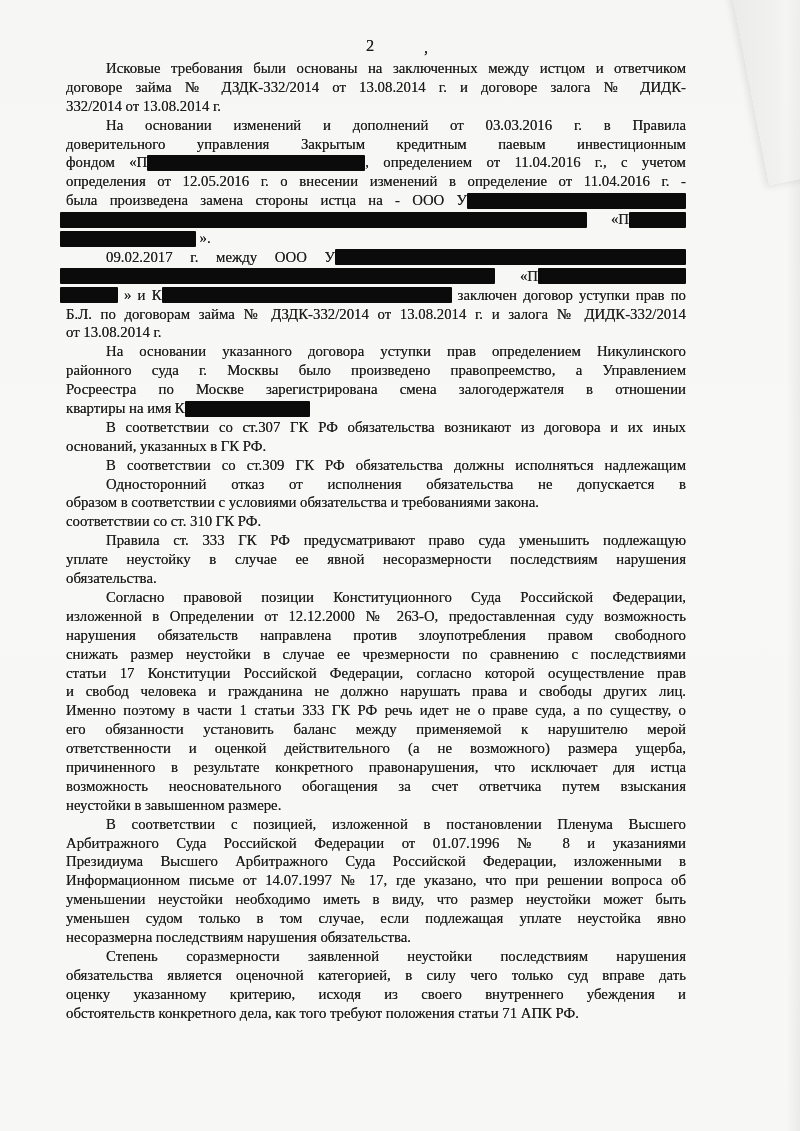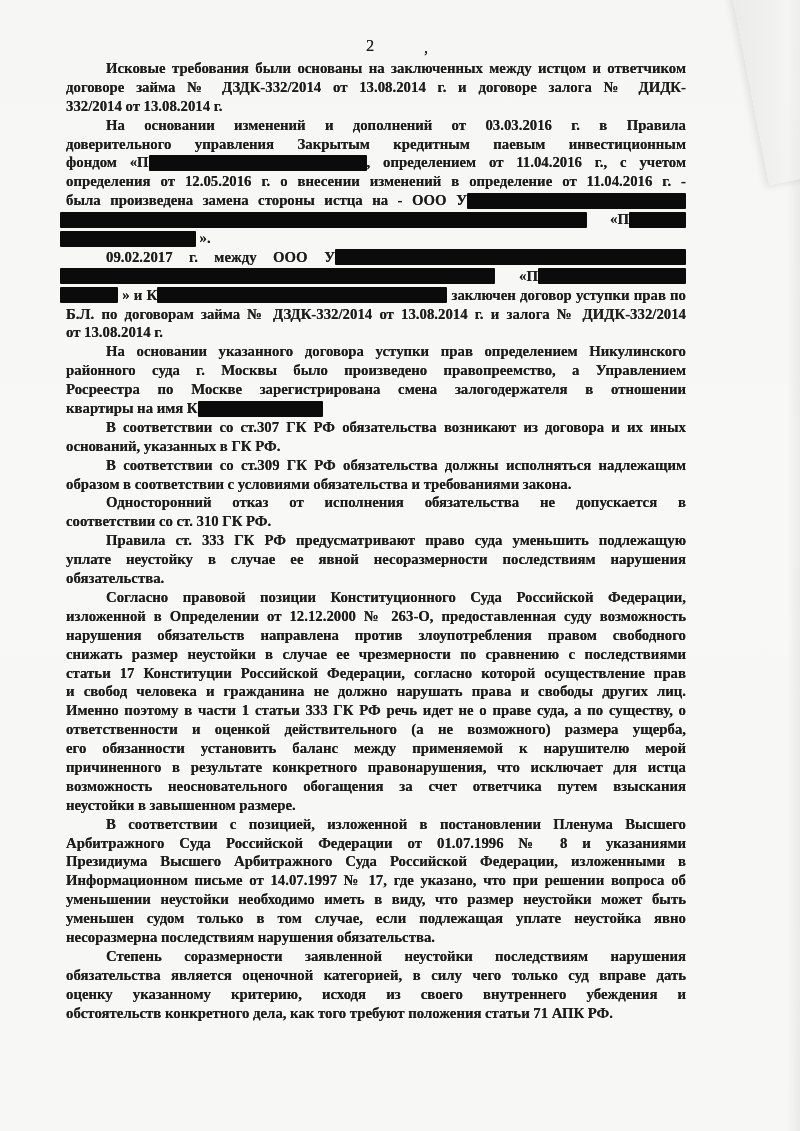--- a/index.html
+++ b/index.html
@@ -35,21 +35,21 @@
   }
   .content{position:absolute;left:66px;top:59px;width:620px;}
   .line{
     font-size:14.8px;
     line-height:18.9px;height:18.9px;
     text-align:justify;
     -moz-text-align-last:justify;
     text-align-last:justify;
     word-spacing:-0.1px;
   }
-  .line .t{text-shadow:0 0 .55px rgba(38,38,38,.85);font-weight:bold;}
+  .line .t{text-shadow:0 0 .55px rgba(38,38,38,.85);}
   .line.left{text-align:center;text-align-last:left;}
   .line.ind{text-indent:40px;}
   .line.bleed{margin-left:-6px;width:626px;}
   .redact{
     display:inline-block;
     background:var(--redact,#0b0b0b);
     height:16px;
     vertical-align:-3.5px;
     border-radius:1px;
   }
@@ -78,35 +78,35 @@
       <div class="line bleed"><span class="redact" style="width: 58px;"></span><span class="t"> » и К</span><span class="redact" style="width: 290px;"></span><span class="t"> заключен договор уступки прав по</span></div>
       <div class="line"><span class="t">Б.Л. по договорам займа № ДЗДК-332/2014 от 13.08.2014 г. и залога № ДИДК-332/2014</span></div>
       <div class="line left"><span class="t">от 13.08.2014 г.</span></div>
       <div class="line ind"><span class="t">На основании указанного договора уступки прав определением Никулинского</span></div>
       <div class="line"><span class="t">районного суда г. Москвы было произведено правопреемство, а Управлением</span></div>
       <div class="line"><span class="t">Росреестра по Москве зарегистрирована смена залогодержателя в отношении</span></div>
       <div class="line left"><span class="t">квартиры на имя К</span><span class="redact" style="width: 125px;"></span></div>
       <div class="line ind"><span class="t">В соответствии со ст.307 ГК РФ обязательства возникают из договора и их иных</span></div>
       <div class="line left"><span class="t">оснований, указанных в ГК РФ.</span></div>
       <div class="line ind"><span class="t">В соответствии со ст.309 ГК РФ обязательства должны исполняться надлежащим</span></div>
+      <div class="line ind"><span class="t">Односторонний отказ от исполнения обязательства не допускается в</span></div>
       <div class="line left"><span class="t">образом в соответствии с условиями обязательства и требованиями закона.</span></div>
-      <div class="line ind"><span class="t">Односторонний отказ от исполнения обязательства не допускается в</span></div>
       <div class="line left"><span class="t">соответствии со ст. 310 ГК РФ.</span></div>
       <div class="line ind"><span class="t">Правила ст. 333 ГК РФ предусматривают право суда уменьшить подлежащую</span></div>
       <div class="line"><span class="t">уплате неустойку в случае ее явной несоразмерности последствиям нарушения</span></div>
       <div class="line left"><span class="t">обязательства.</span></div>
       <div class="line ind"><span class="t">Согласно правовой позиции Конституционного Суда Российской Федерации,</span></div>
       <div class="line"><span class="t">изложенной в Определении от 12.12.2000 № 263-О, предоставленная суду возможность</span></div>
       <div class="line"><span class="t">нарушения обязательств направлена против злоупотребления правом свободного</span></div>
       <div class="line"><span class="t">снижать размер неустойки в случае ее чрезмерности по сравнению с последствиями</span></div>
       <div class="line"><span class="t">статьи 17 Конституции Российской Федерации, согласно которой осуществление прав</span></div>
       <div class="line"><span class="t">и свобод человека и гражданина не должно нарушать права и свободы других лиц.</span></div>
       <div class="line"><span class="t">Именно поэтому в части 1 статьи 333 ГК РФ речь идет не о праве суда, а по существу, о</span></div>
+      <div class="line"><span class="t">его обязанности установить баланс между применяемой к нарушителю мерой</span></div>
       <div class="line"><span class="t">ответственности и оценкой действительного (а не возможного) размера ущерба,</span></div>
-      <div class="line"><span class="t">его обязанности установить баланс между применяемой к нарушителю мерой</span></div>
       <div class="line"><span class="t">причиненного в результате конкретного правонарушения, что исключает для истца</span></div>
       <div class="line"><span class="t">возможность неосновательного обогащения за счет ответчика путем взыскания</span></div>
       <div class="line left"><span class="t">неустойки в завышенном размере.</span></div>
       <div class="line ind"><span class="t">В соответствии с позицией, изложенной в постановлении Пленума Высшего</span></div>
       <div class="line"><span class="t">Арбитражного Суда Российской Федерации от 01.07.1996 № 8 и указаниями</span></div>
       <div class="line"><span class="t">Президиума Высшего Арбитражного Суда Российской Федерации, изложенными в</span></div>
       <div class="line"><span class="t">Информационном письме от 14.07.1997 № 17, где указано, что при решении вопроса об</span></div>
       <div class="line"><span class="t">уменьшении неустойки необходимо иметь в виду, что размер неустойки может быть</span></div>
       <div class="line"><span class="t">уменьшен судом только в том случае, если подлежащая уплате неустойка явно</span></div>
       <div class="line left"><span class="t">несоразмерна последствиям нарушения обязательства.</span></div>

